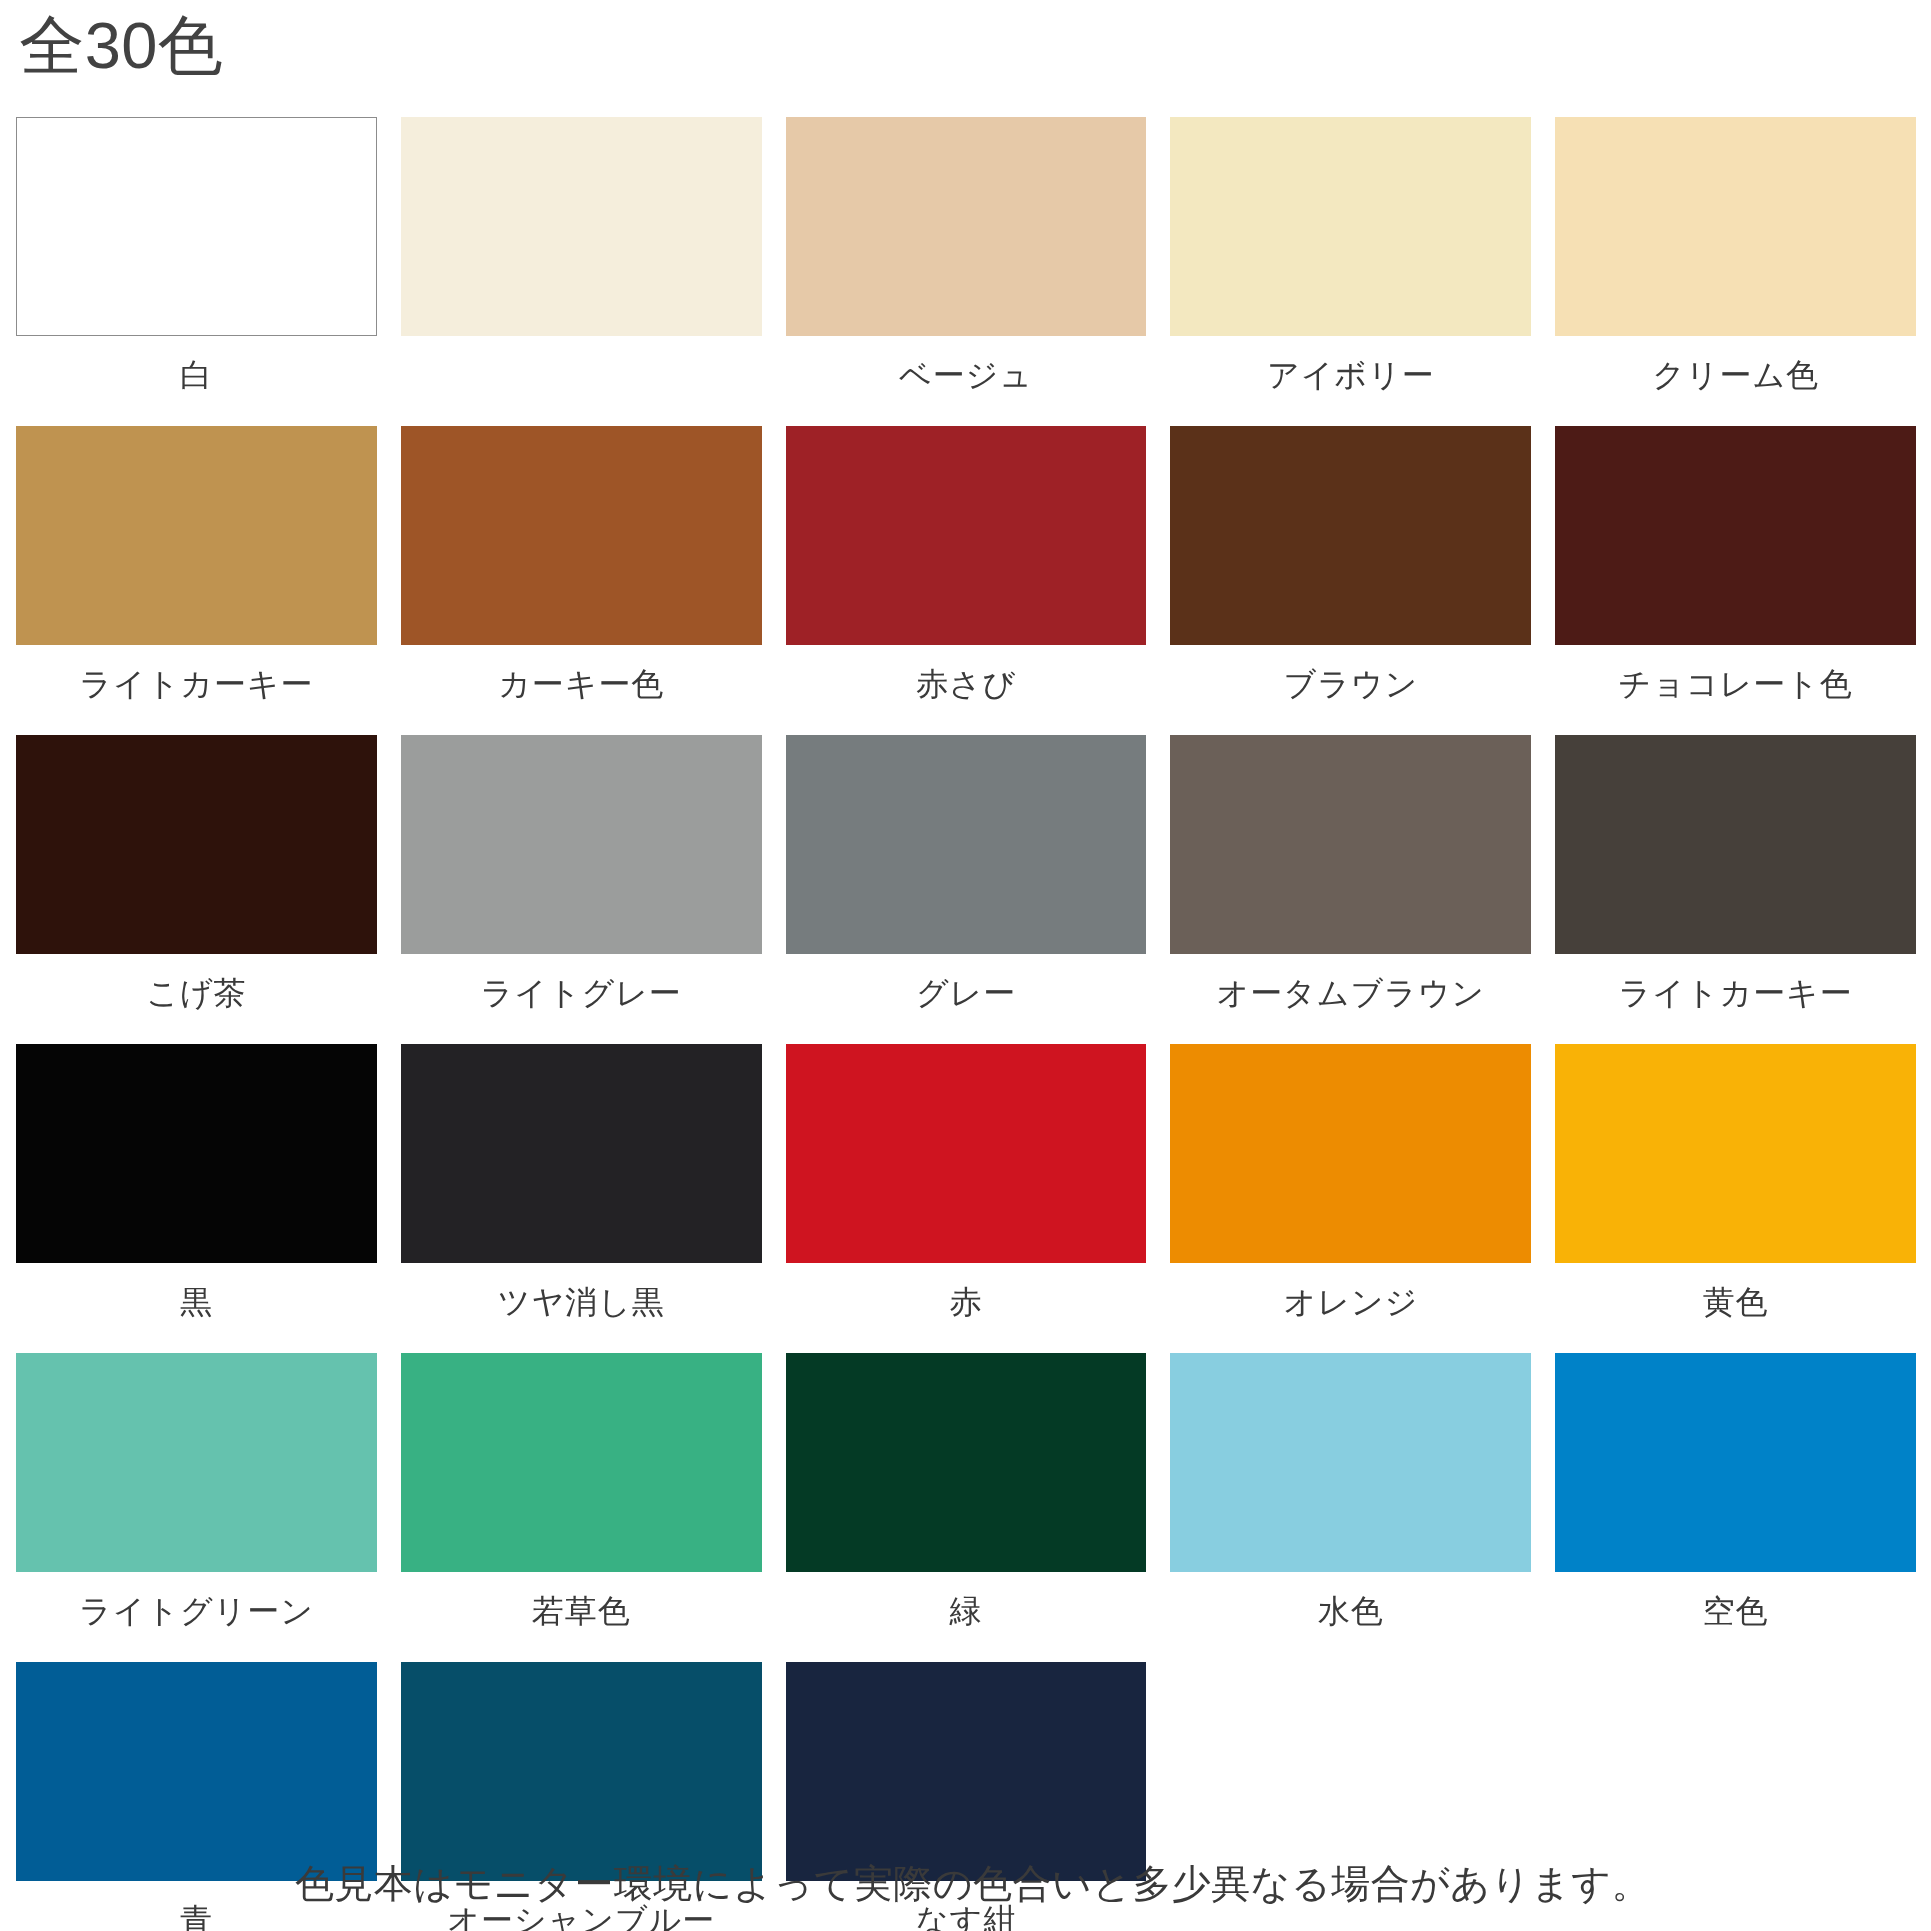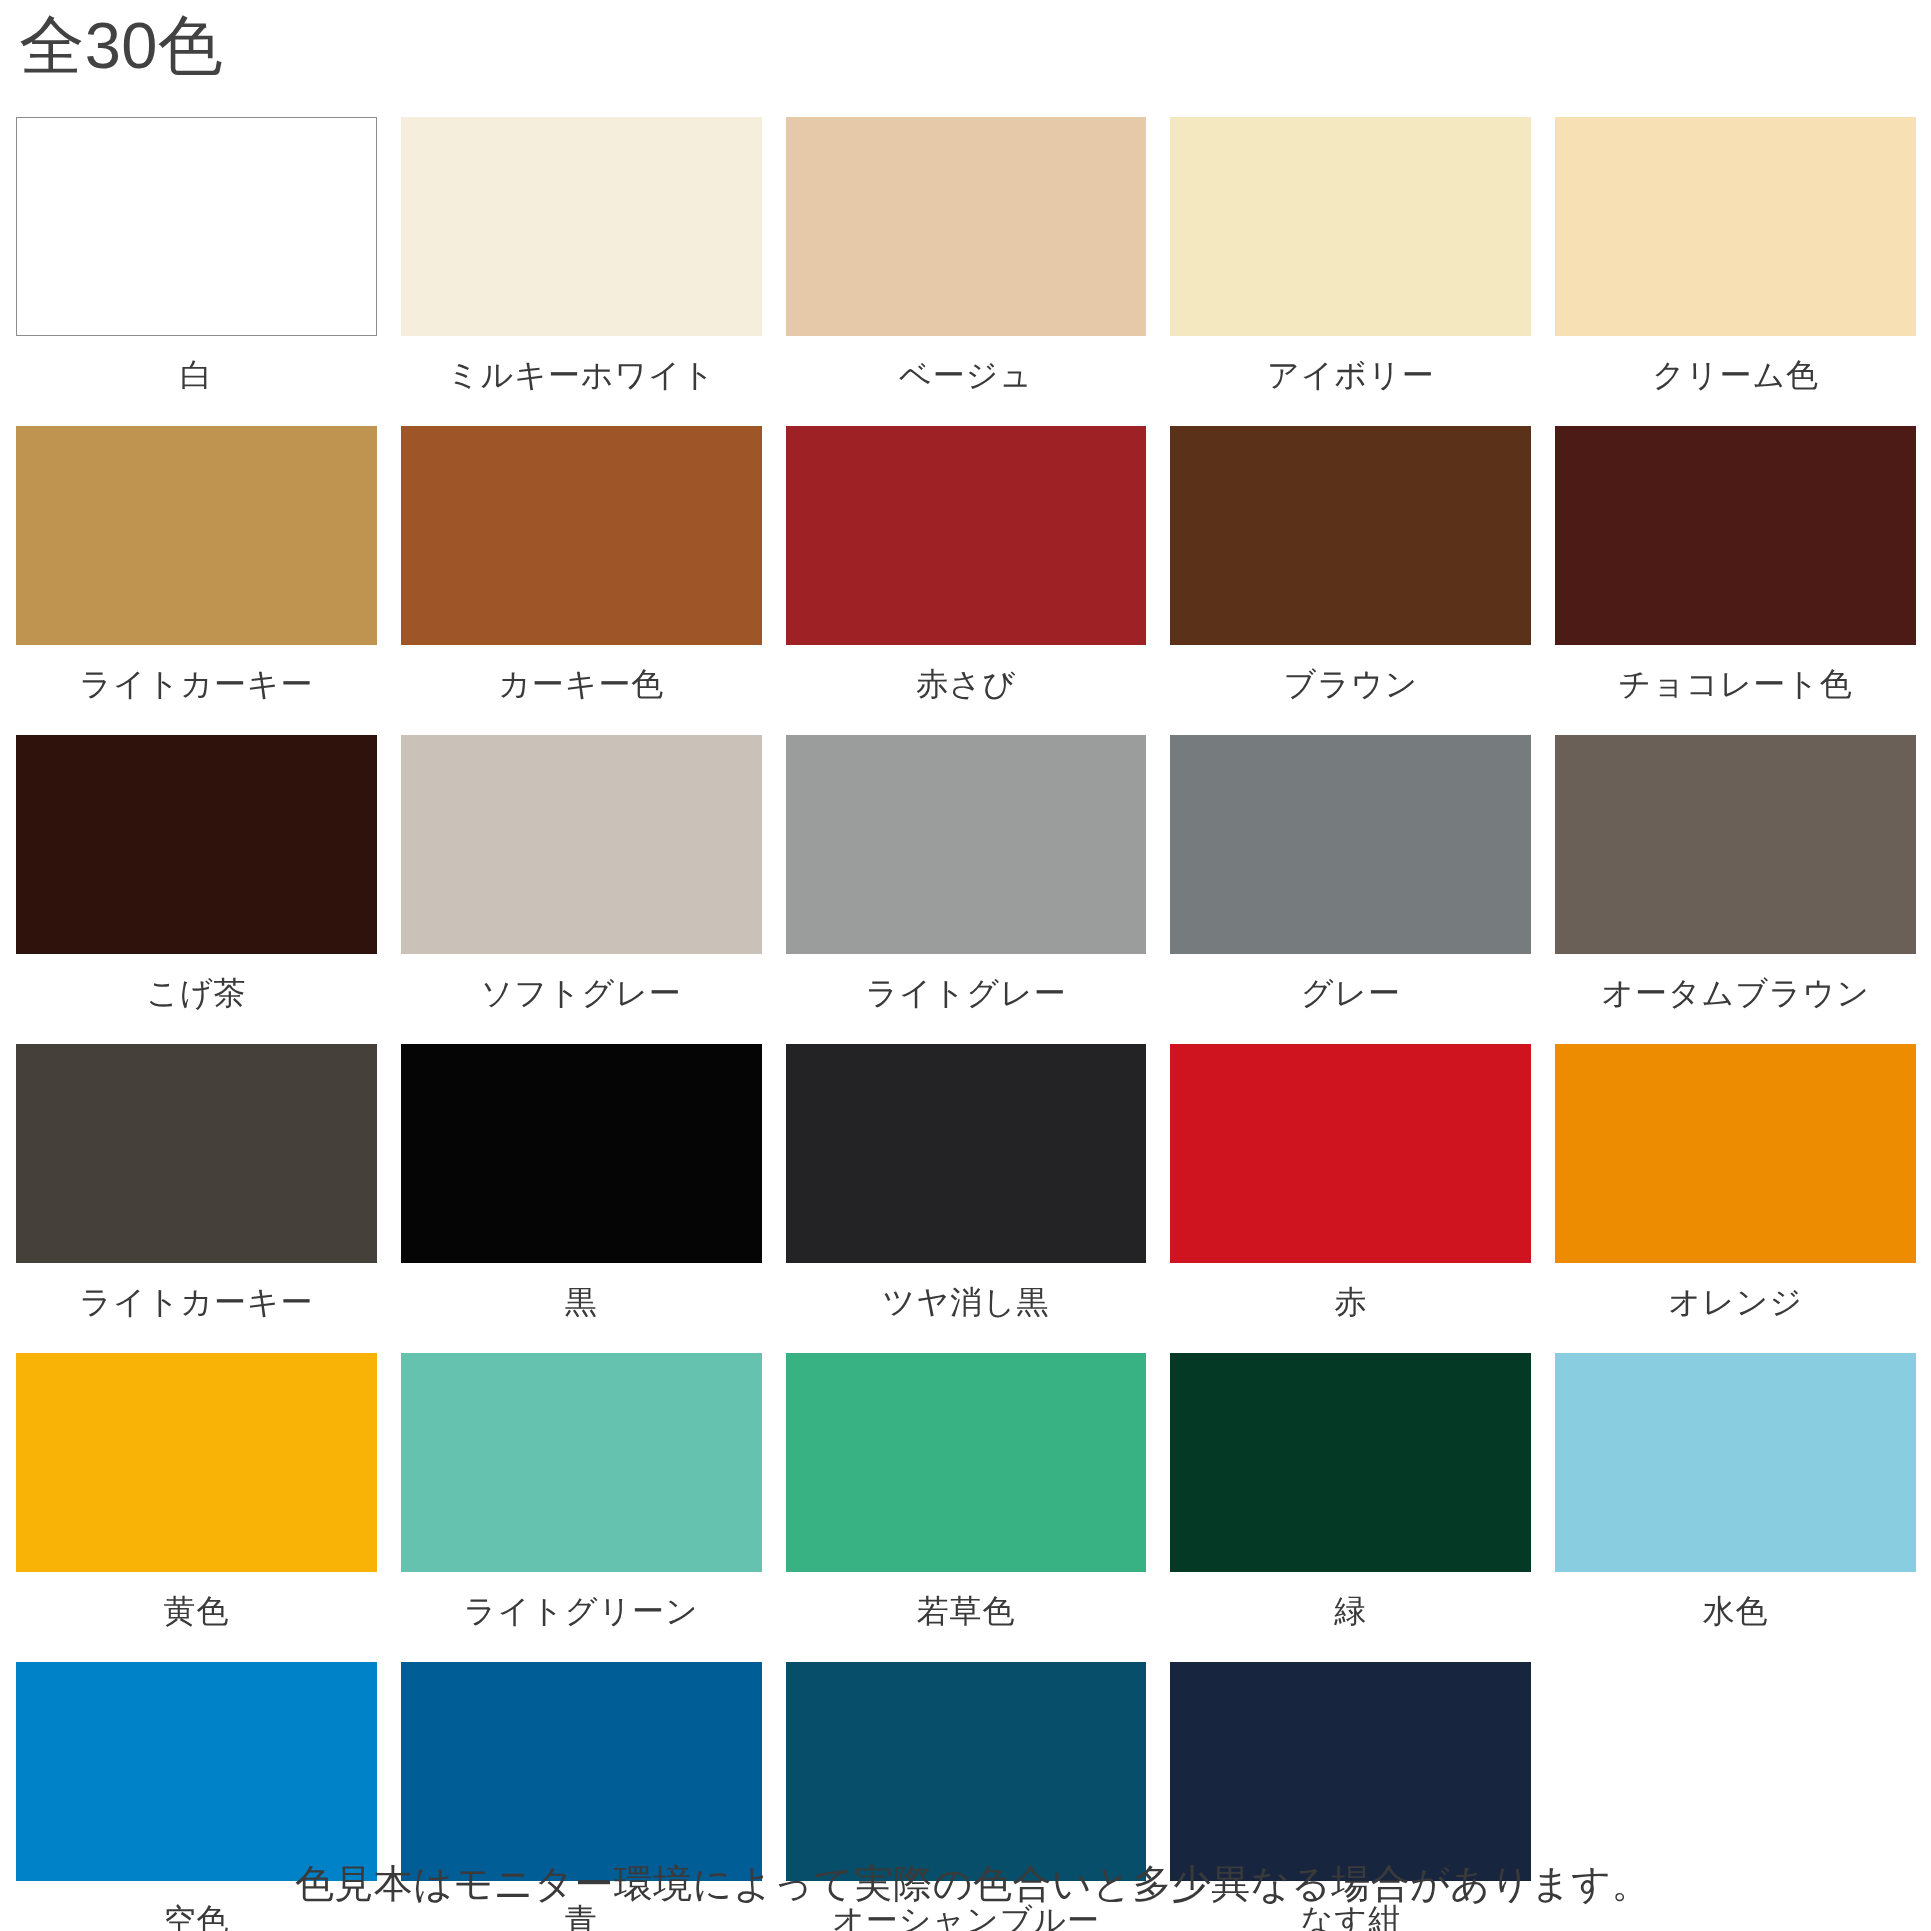--- a/index.html
+++ b/index.html
@@ -100,21 +100,20 @@
 
   <div class="title">全30色</div>
 
   <div class="grid">
       <div class="cell">
         <div class="chip bordered" style="background: rgb(255, 255, 255); border-color: rgb(140, 140, 140);"></div>
         <div class="chip-label">白</div>
       </div>
       <div class="cell">
         <div class="chip" style="background: rgb(245, 238, 220);"></div>
-        <div class="chip-label">ミルキーホワイト</div>
       </div>
       <div class="cell">
         <div class="chip" style="background: rgb(230, 201, 168);"></div>
         <div class="chip-label">ベージュ</div>
       </div>
       <div class="cell">
         <div class="chip" style="background: rgb(243, 232, 192);"></div>
         <div class="chip-label">アイボリー</div>
       </div>
       <div class="cell">
@@ -139,24 +138,20 @@
       </div>
       <div class="cell">
         <div class="chip" style="background: rgb(77, 27, 22);"></div>
         <div class="chip-label">チョコレート色</div>
       </div>
       <div class="cell">
         <div class="chip" style="background: rgb(46, 18, 11);"></div>
         <div class="chip-label">こげ茶</div>
       </div>
       <div class="cell">
-        <div class="chip" style="background: rgb(202, 194, 184);"></div>
-        <div class="chip-label">ソフトグレー</div>
-      </div>
-      <div class="cell">
         <div class="chip" style="background: rgb(155, 157, 156);"></div>
         <div class="chip-label">ライトグレー</div>
       </div>
       <div class="cell">
         <div class="chip" style="background: rgb(118, 124, 126);"></div>
         <div class="chip-label">グレー</div>
       </div>
       <div class="cell">
         <div class="chip" style="background: rgb(107, 96, 88);"></div>
         <div class="chip-label">オータムブラウン</div>

